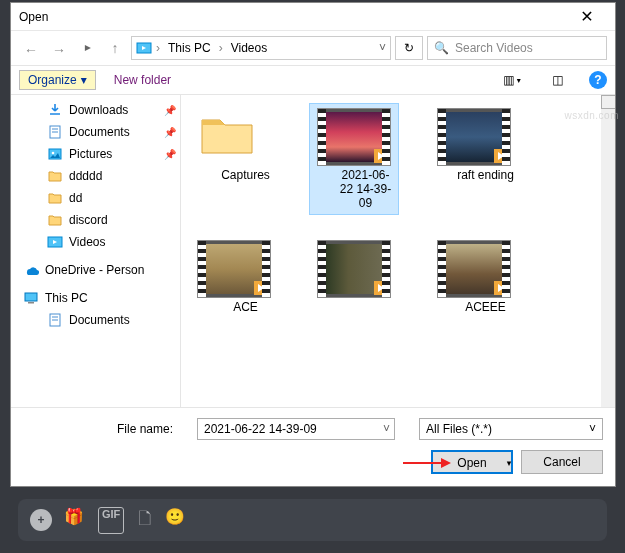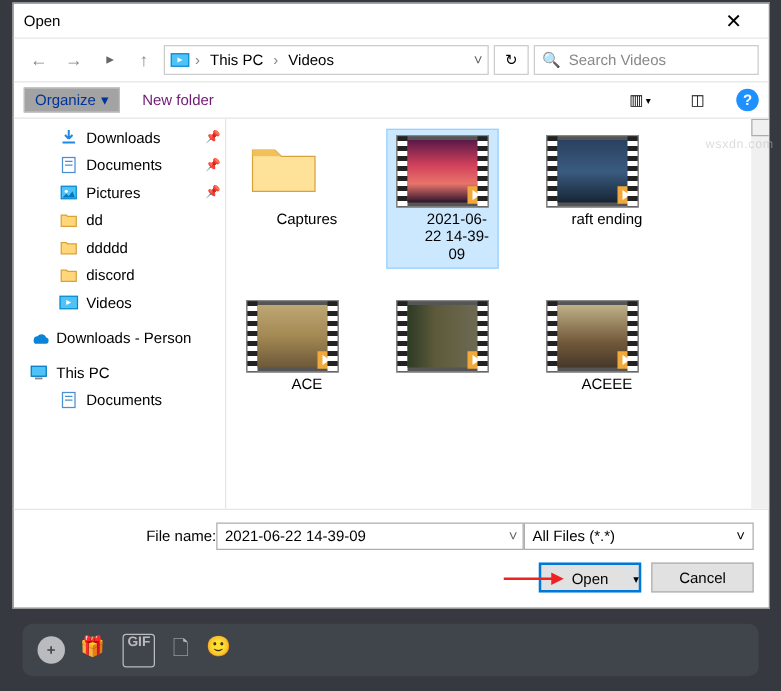--- a/index.html
+++ b/index.html
@@ -10,21 +10,21 @@
 .close-x { width: 40px; text-align: center; font-size: 16px; cursor: default; }
 .navrow { height: 34px; display: flex; align-items: center; gap: 4px; padding: 0 8px; }
 .nav-arrow { width: 24px; text-align: center; color: #888; font-size: 14px; }
 .path { flex: 1; height: 24px; border: 1px solid #ccc; display: flex; align-items: center; padding: 0 4px; gap: 2px; }
 .path .sep { color: #888; padding: 0 2px; }
 .path .seg { padding: 0 4px; }
 .path .expand { margin-left: auto; color: #666; }
 .refresh { width: 28px; text-align: center; border: 1px solid #ccc; height: 24px; line-height: 22px; }
 .search { width: 180px; height: 24px; border: 1px solid #ccc; display: flex; align-items: center; padding: 0 6px; gap: 6px; color: #888; }
 .toolbar { height: 30px; border-top: 1px solid #e5e5e5; border-bottom: 1px solid #e5e5e5; display: flex; align-items: center; padding: 0 8px; gap: 18px; }
-.organize { border: 1px solid #bdbdbd; background: #a3a3a3; padding: 2px 8px; color: #003399; display: flex; align-items: center; gap: 4px; }
+.organize { border: 1px solid #bdbdbd; background: #fef9c3; padding: 2px 8px; color: #003399; display: flex; align-items: center; gap: 4px; }
 .newfolder { color: #701a75; }
 .viewbtn { width: 26px; height: 22px; border: 1px solid transparent; display: flex; align-items: center; justify-content: center; margin-left: 2px; }
 .help { width: 18px; height: 18px; border-radius: 50%; background: #1e90ff; color: #fff; text-align: center; line-height: 18px; font-weight: bold; }
 .body { flex: 1; display: flex; overflow: hidden; }
 .tree { width: 170px; border-right: 1px solid #e5e5e5; overflow: hidden; padding: 4px 0; }
 .tree-row { display: flex; align-items: center; height: 22px; padding: 0 6px 0 18px; gap: 6px; white-space: nowrap; }
 .tree-row.indent { padding-left: 36px; }
 .tree-row .name { flex: 1; overflow: hidden; text-overflow: ellipsis; }
 .tree-row .pin { color: #888; font-size: 10px; width: 10px; }
 .tree-row.section { padding-left: 12px; margin-top: 6px; }
@@ -39,21 +39,21 @@
 .folderthumb { width: 60px; height: 50px; }
 .vidthumb { position: relative; width: 74px; height: 58px; background: #555; border: 1px solid #888; }
 .vidthumb::before, .vidthumb::after { content: ""; position: absolute; top: 0; bottom: 0; width: 8px; background: repeating-linear-gradient(#222 0 4px, #fff 4px 8px); }
 .vidthumb::before { left: 0; } .vidthumb::after { right: 0; }
 .vidthumb .inner { position: absolute; left: 8px; right: 8px; top: 3px; bottom: 3px; }
 .vidthumb .play { position: absolute; right: 2px; bottom: 2px; width: 14px; height: 14px; background: #f2a93b; display: flex; align-items: center; justify-content: center; }
 .vidthumb .play::before { content: ""; border-left: 6px solid #fff; border-top: 4px solid transparent; border-bottom: 4px solid transparent; }
 .scrollbar { position: absolute; right: 0; top: 0; bottom: 0; width: 14px; background: #f0f0f0; }
 .scrollbar .btn { height: 14px; background: #f0f0f0; text-align: center; color: #666; font-size: 9px; line-height: 14px; }
 .footer { border-top: 1px solid #e5e5e5; padding: 10px 12px 12px 12px; display: flex; flex-direction: column; gap: 10px; }
-.fnrow { display: flex; align-items: center; gap: 0; }
+.fnrow { display: flex; align-items: center; gap: 24px; }
 .fnrow .lbl { width: 150px; text-align: right; }
 .fnrow .inputwrap { flex: 1; height: 22px; border: 1px solid #adadad; display: flex; align-items: center; padding: 0 4px; }
 .fnrow .inputwrap input { border: none; outline: none; flex: 1; font-size: 12px; }
 .fnrow .inputwrap .drop { color: #666; }
 .fnrow .filter { width: 184px; height: 22px; border: 1px solid #adadad; display: flex; align-items: center; padding: 0 6px; justify-content: space-between; }
 .btnrow { display: flex; justify-content: flex-end; gap: 8px; position: relative; }
 .btn { width: 82px; height: 24px; border: 1px solid #adadad; background: #e1e1e1; text-align: center; line-height: 22px; }
 .btn.primary { border: 2px solid #0078d7; }
 .arrow-hint { position: absolute; left: 380px; top: 12px; width: 40px; height: 2px; background: #e22; }
 .arrow-hint::after { content: ""; position: absolute; right: -8px; top: -4px; border-left: 10px solid #e22; border-top: 5px solid transparent; border-bottom: 5px solid transparent; }
@@ -147,30 +147,30 @@
           </span>
           <span class="name">Pictures</span>
           <span class="pin">📌</span>
         </div>
         <div class="tree-row indent">
           <span class="ico">
             <svg viewBox="0 0 16 16">
               <path d="M2 4h4l1 1h7v8H2z" fill="#ffd67a" stroke="#d9a23a"></path>
             </svg>
           </span>
+          <span class="name">ddddd</span>
+          <span class="pin"></span>
+        </div>
+        <div class="tree-row indent">
+          <span class="ico">
+            <svg viewBox="0 0 16 16">
+              <path d="M2 4h4l1 1h7v8H2z" fill="#ffd67a" stroke="#d9a23a"></path>
+            </svg>
+          </span>
           <span class="name">dd</span>
-          <span class="pin"></span>
-        </div>
-        <div class="tree-row indent">
-          <span class="ico">
-            <svg viewBox="0 0 16 16">
-              <path d="M2 4h4l1 1h7v8H2z" fill="#ffd67a" stroke="#d9a23a"></path>
-            </svg>
-          </span>
-          <span class="name">ddddd</span>
           <span class="pin"></span>
         </div>
         <div class="tree-row indent">
           <span class="ico">
             <svg viewBox="0 0 16 16">
               <path d="M2 4h4l1 1h7v8H2z" fill="#ffd67a" stroke="#d9a23a"></path>
             </svg>
           </span>
           <span class="name">discord</span>
           <span class="pin"></span>
@@ -184,21 +184,21 @@
           </span>
           <span class="name">Videos</span>
           <span class="pin"></span>
         </div>
         <div class="tree-row section">
           <span class="ico">
             <svg viewBox="0 0 16 16">
               <path d="M4 10a3 3 0 013-3 4 4 0 017 1 2.5 2.5 0 01-1 5H5a3 3 0 01-1-3z" fill="#0a84d6"></path>
             </svg>
           </span>
-          <span class="name">Downloads - Person</span>
+          <span class="name">OneDrive - Person</span>
           <span class="pin"></span>
         </div>
         <div class="tree-row section">
           <span class="ico">
             <svg viewBox="0 0 16 16">
               <rect x="2" y="3" width="12" height="8" fill="#4fc3f7" stroke="#0277bd"></rect>
               <rect x="5" y="12" width="6" height="1.5" fill="#888"></rect>
             </svg>
           </span>
           <span class="name">This PC</span>

